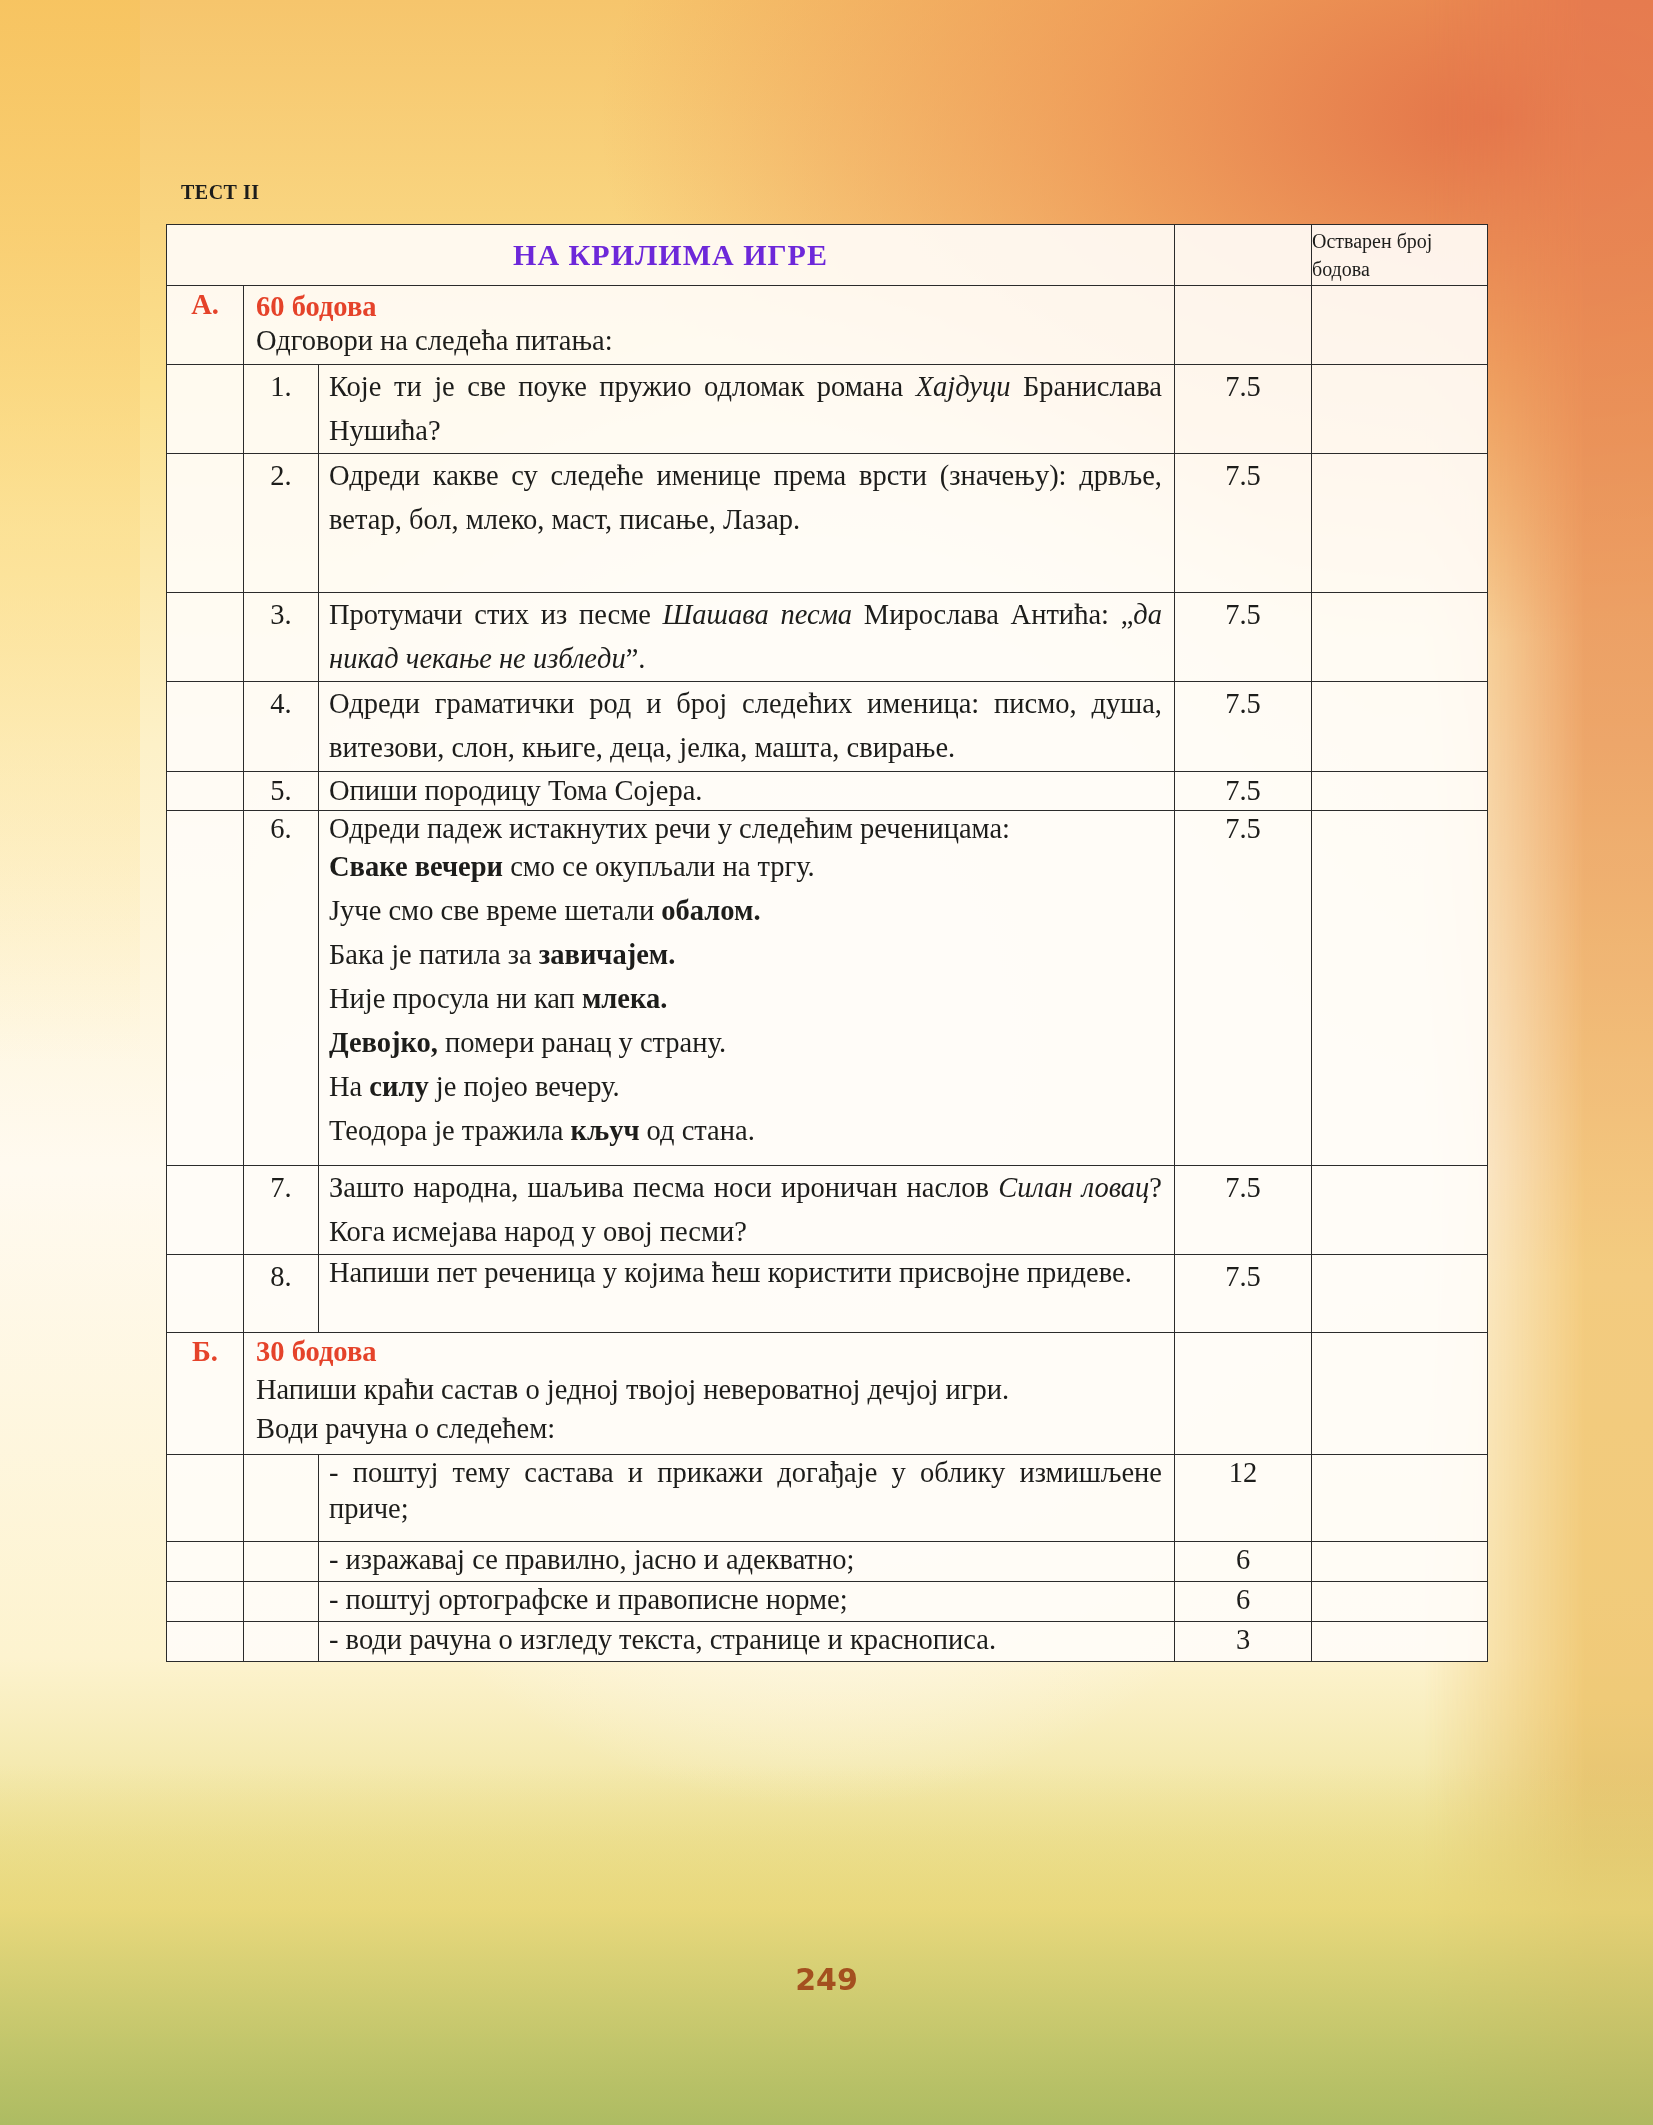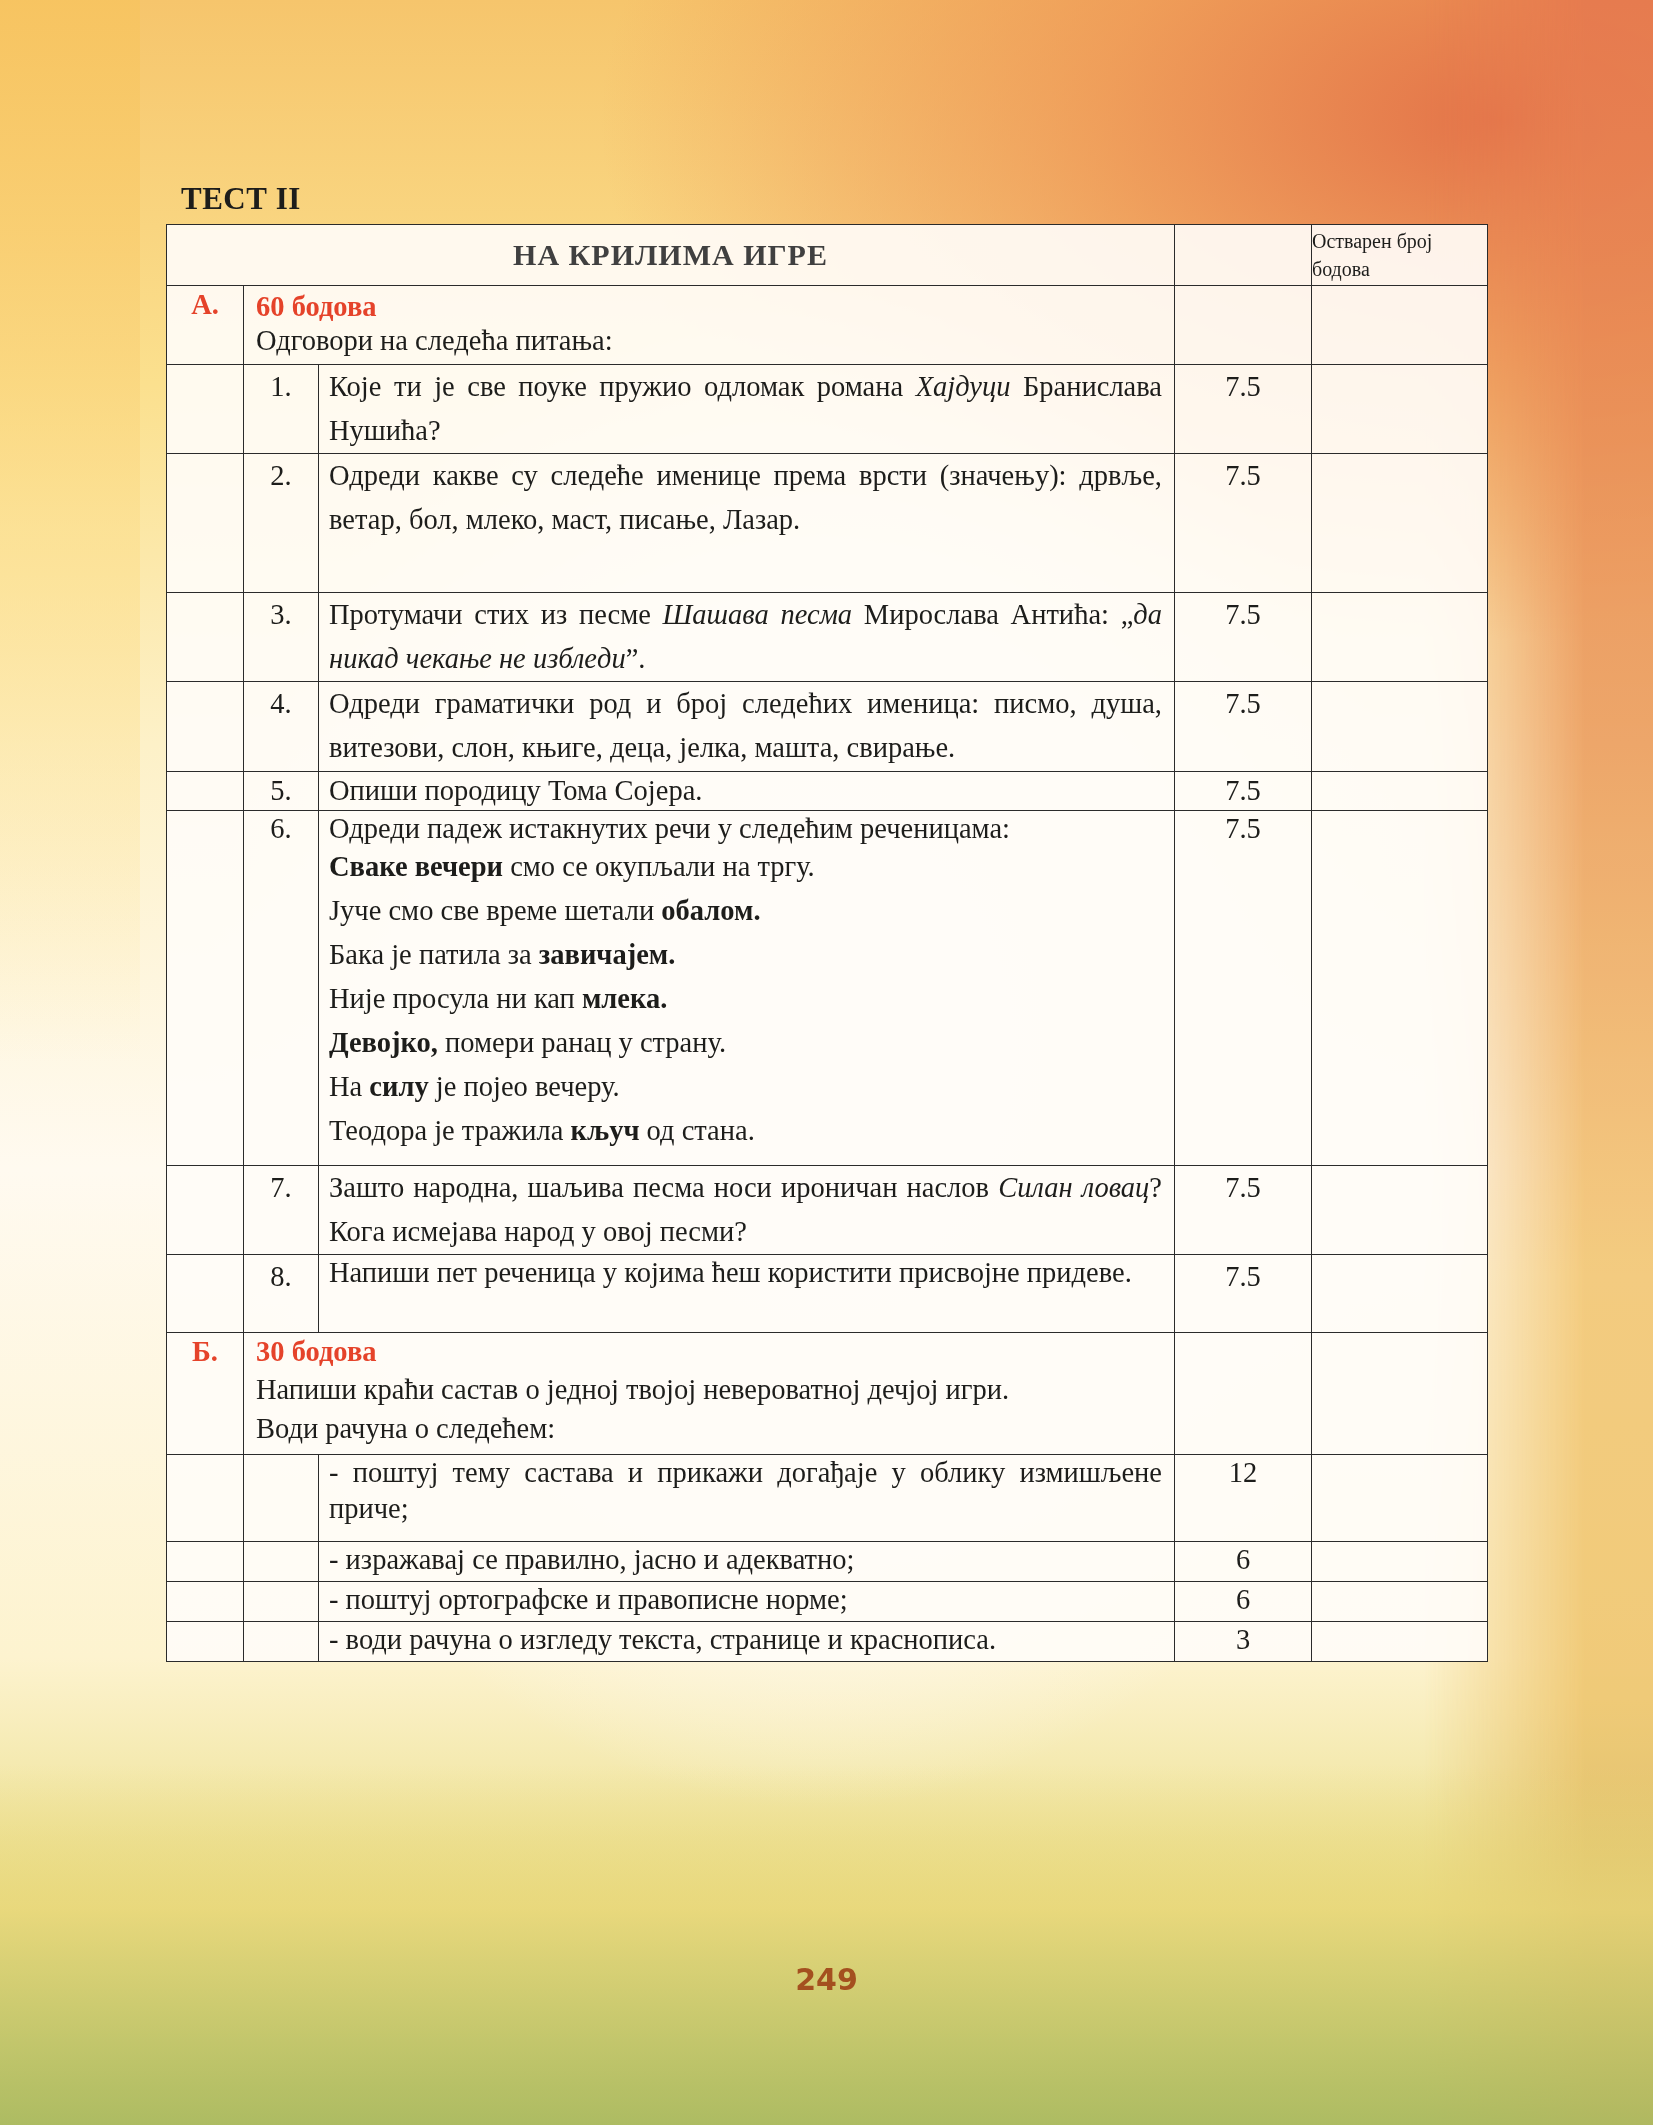--- a/index.html
+++ b/index.html
@@ -20,32 +20,32 @@
   }
   .bg-bottom {
     position:absolute; left:0; bottom:0; width:1653px; height:360px;
     background: linear-gradient(180deg, rgba(240,220,130,0) 0%, rgba(232,214,120,0.7) 40%, rgba(170,185,95,0.8) 100%);
   }
   .bg-left {
     position:absolute; left:0; top:0; width:140px; height:2125px;
     background: linear-gradient(180deg, rgba(247,196,96,0.9) 0%, rgba(252,222,140,0.6) 25%, rgba(255,246,220,0) 50%);
   }
   .page-label {
-    position:absolute; left:181px; top:181px; font-size:31px; font-weight:bold; letter-spacing:0.5px;
+    position:absolute; left:181px; top:181px; font-size:20px; font-weight:bold; letter-spacing:0.5px;
   }
   table.test {
     position:absolute; left:166px; top:224px; border-collapse:collapse; table-layout:fixed;
     background:rgba(255,252,247,0.92); width:1321px;
   }
   table.test td { border:1.6px solid #2b2b2b; vertical-align:top; padding:0; font-size:28.5px; line-height:44px; }
   .num { text-align:center; padding-top:0; }
   .q { padding:0 12px 0 10px !important; text-align:justify; }
   .score { text-align:center; }
   .red { color:#e5432a; font-weight:bold; }
-  .green { color:#404040; font-weight:bold; font-size:30px !important; text-align:center; line-height:60px !important; letter-spacing:1px; }
+  .green { color:#6d28d9; font-weight:bold; font-size:30px !important; text-align:center; line-height:60px !important; letter-spacing:1px; }
   .hdr-achieved { font-size:20px !important; line-height:28px !important; text-align:left; padding-top:2px !important; }
   .sec-letter { text-align:center; }
   .sec-body { padding-left:12px !important; }
   .small-line { line-height:38px !important; }
   .crit { padding:0 12px 0 10px !important; text-align:justify; line-height:36px !important; }
   .crit-score { text-align:center; line-height:36px !important; }
   .note { padding-left:14px !important; line-height:38px !important; }
   .tight { line-height:34px !important; }
   .pagenum {
     position:absolute; left:0; width:1653px; top:1962px; text-align:center;

